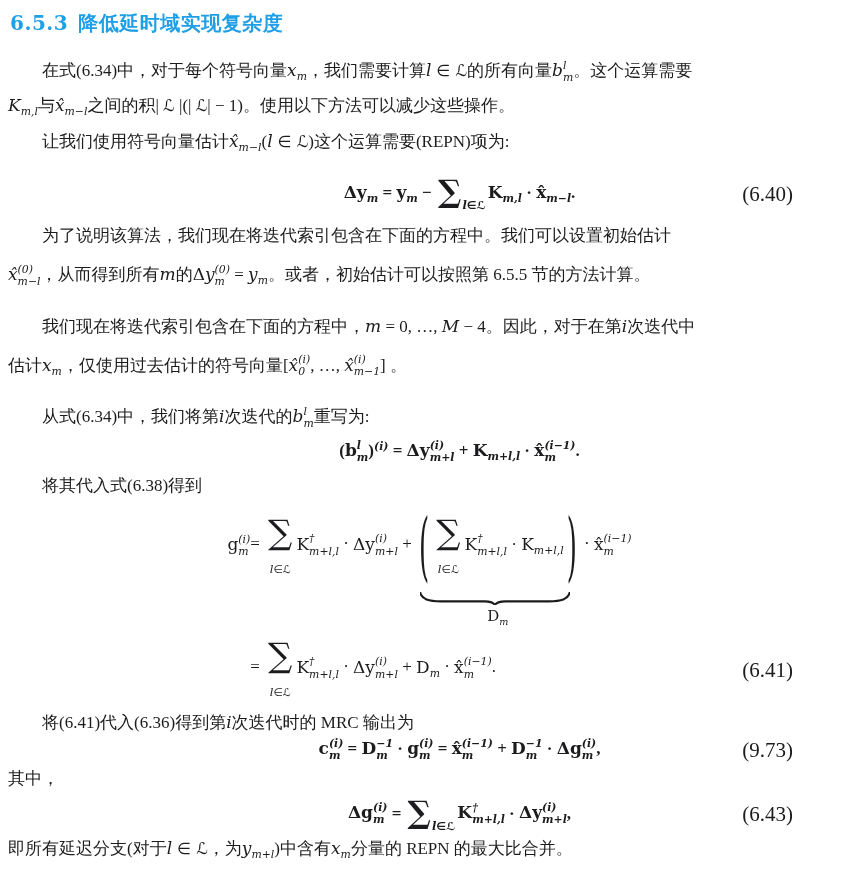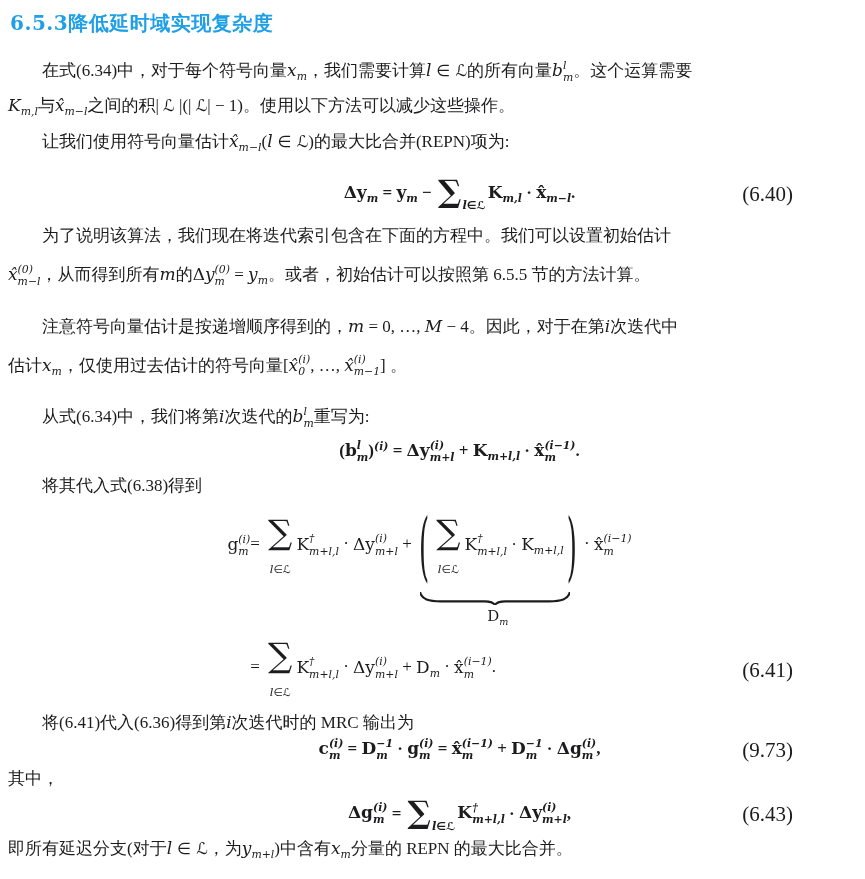--- a/index.html
+++ b/index.html
@@ -12,21 +12,21 @@
     padding:8px 44px 6px 8px;
   }
   
   .sec-head{
     color:var(--accent);
     font-weight:bold;
     font-size:20px;
     margin:2px 0 20px 2px;
     letter-spacing:0.5px;
   }
-  .sec-head .num{font-family:"DejaVu Serif",serif;}
+  .sec-head .num{font-family:"DejaVu Serif",serif;margin-right:10px;}
   
   .tline{line-height:27px;margin:2px 0;white-space:nowrap;}
   .indent{padding-left:34px;}
   .mt-lg{margin-top:18px;}
   .mt-md{margin-top:12px;}
   
   .it{font-style:italic;font-family:"DejaVu Serif",serif;}
   .bd{font-weight:bold;font-family:"DejaVu Serif",serif;}
   .rm{font-family:"DejaVu Serif",serif;}
   .sym{font-family:"DejaVu Sans",sans-serif;font-size:94%;}
@@ -71,30 +71,30 @@
   .eq641 .eqno{top:auto;bottom:16px;transform:none;}
   .eq641 .eqline{margin-left:90px;}
 </style>
 </head>
 <body>
 
 <h2 class="sec-head"><span class="num">6.5.3</span><span>降低延时域实现复杂度</span></h2>
 
 <div class="tline indent"><span class="run">在式(6.34)中，对于每个符号向量</span><span class="grp"><span class="it">x</span><span class="sub"><span class="run">m</span></span></span><span class="run">，我们需要计算</span><span class="it">l</span><span class="sym"> ∈ </span><span class="scrL">ℒ</span><span class="run">的所有向量</span><span class="grp"><span class="it">b</span><span class="ss"><span class="ssup"><span class="run">l</span></span><span class="ssub"><span class="run">m</span></span></span></span><span class="run">。这个运算需要</span></div>
 <div class="tline"><span class="grp"><span class="it">K</span><span class="sub"><span class="run">m,l</span></span></span><span class="run">与</span><span class="grp"><span class="it">x̂</span><span class="sub"><span class="run">m−l</span></span></span><span class="run">之间的积| </span><span class="scrL">ℒ</span><span class="run"> |(| </span><span class="scrL">ℒ</span><span class="run">| − 1)。使用以下方法可以减少这些操作。</span></div>
-<div class="tline indent"><span class="run">让我们使用符号向量估计</span><span class="grp"><span class="it">x̂</span><span class="sub"><span class="run">m−l</span></span></span><span class="run">(</span><span class="it">l</span><span class="sym"> ∈ </span><span class="scrL">ℒ</span><span class="run">)的最大比合并(REPN)项为:</span></div>
+<div class="tline indent"><span class="run">让我们使用符号向量估计</span><span class="grp"><span class="it">x̂</span><span class="sub"><span class="run">m−l</span></span></span><span class="run">(</span><span class="it">l</span><span class="sym"> ∈ </span><span class="scrL">ℒ</span><span class="run">)这个运算需要(REPN)项为:</span></div>
 
 <div class="eqrow eq640">
   <div class="eqline eq-bold"><span class="grp"><span class="bd">Δy</span><span class="sub"><span class="run">m</span></span></span><span class="run"> = </span><span class="grp"><span class="bd">y</span><span class="sub"><span class="run">m</span></span></span><span class="run"> − </span><span class="sumS"><span class="sigma">∑</span><span class="limS"><span class="it">l</span><span class="sym">∈</span><span class="scrL">ℒ</span></span></span><span class="grp"><span class="bd">K</span><span class="sub"><span class="run">m,l</span></span></span><span class="run"> · </span><span class="grp"><span class="bd">x̂</span><span class="sub"><span class="run">m−l</span></span></span><span class="run">.</span></div>
   <div class="eqno">(6.40)</div>
 </div>
 
 <div class="tline indent"><span class="run">为了说明该算法，我们现在将迭代索引包含在下面的方程中。我们可以设置初始估计</span></div>
 <div class="tline mt-md"><span class="grp"><span class="it">x̂</span><span class="ss"><span class="ssup"><span class="run">(0)</span></span><span class="ssub"><span class="run">m−l</span></span></span></span><span class="run">，从而得到所有</span><span class="it">m</span><span class="run">的</span><span class="grp"><span class="rm">Δ</span><span class="it">y</span><span class="ss"><span class="ssup"><span class="run">(0)</span></span><span class="ssub"><span class="run">m</span></span></span></span><span class="run"> = </span><span class="grp"><span class="it">y</span><span class="sub"><span class="run">m</span></span></span><span class="run">。或者，初始估计可以按照第 6.5.5 节的方法计算。</span></div>
-<div class="tline indent mt-lg"><span class="run">注意符号向量估计是按递增顺序得到的，</span><span class="it">m</span><span class="run"> = 0, …, </span><span class="it">M</span><span class="run"> − 4。因此，对于在第</span><span class="it">i</span><span class="run">次迭代中</span></div>
+<div class="tline indent mt-lg"><span class="run">我们现在将迭代索引包含在下面的方程中，</span><span class="it">m</span><span class="run"> = 0, …, </span><span class="it">M</span><span class="run"> − 4。因此，对于在第</span><span class="it">i</span><span class="run">次迭代中</span></div>
 <div class="tline mt-md"><span class="run">估计</span><span class="grp"><span class="it">x</span><span class="sub"><span class="run">m</span></span></span><span class="run">，仅使用过去估计的符号向量[</span><span class="grp"><span class="it">x̂</span><span class="ss"><span class="ssup"><span class="run">(i)</span></span><span class="ssub"><span class="run">0</span></span></span></span><span class="run">, …, </span><span class="grp"><span class="it">x̂</span><span class="ss"><span class="ssup"><span class="run">(i)</span></span><span class="ssub"><span class="run">m−1</span></span></span></span><span class="run">] 。</span></div>
 <div class="tline indent mt-lg"><span class="run">从式(6.34)中，我们将第</span><span class="it">i</span><span class="run">次迭代的</span><span class="grp"><span class="it">b</span><span class="ss"><span class="ssup"><span class="run">l</span></span><span class="ssub"><span class="run">m</span></span></span></span><span class="run">重写为:</span></div>
 
 <div class="eqrow equn">
   <div class="eqline eq-bold"><span class="run">(</span><span class="grp"><span class="bd">b</span><span class="ss"><span class="ssup"><span class="run">l</span></span><span class="ssub"><span class="run">m</span></span></span></span><span class="grp"><span class="run">)</span><span class="sup"><span class="run">(i)</span></span></span><span class="run"> = </span><span class="grp"><span class="bd">Δy</span><span class="ss"><span class="ssup"><span class="run">(i)</span></span><span class="ssub"><span class="run">m+l</span></span></span></span><span class="run"> + </span><span class="grp"><span class="bd">K</span><span class="sub"><span class="run">m+l,l</span></span></span><span class="run"> · </span><span class="grp"><span class="bd">x̂</span><span class="ss"><span class="ssup"><span class="run">(i−1)</span></span><span class="ssub"><span class="run">m</span></span></span></span><span class="run">.</span></div>
 </div>
 
 <div class="tline indent"><span class="run">将其代入式(6.38)得到</span></div>
 
 <div class="eqrow eq641">

